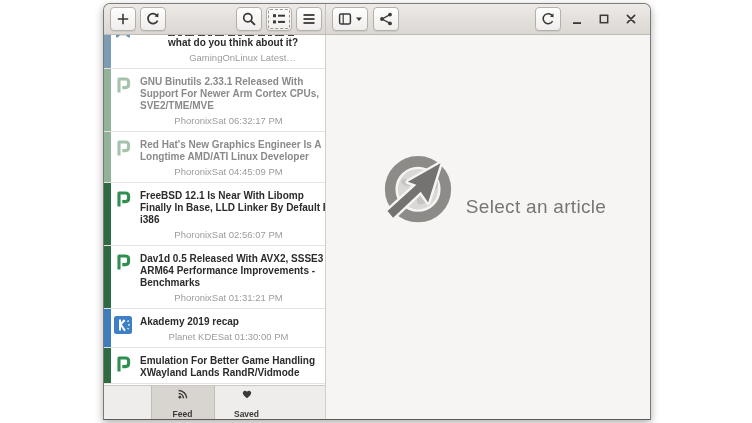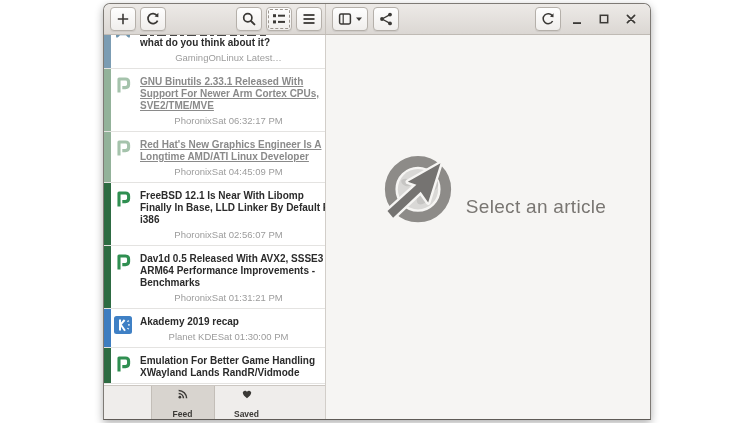--- a/index.html
+++ b/index.html
@@ -37,24 +37,24 @@
                border-right:1px solid #d2cec9; background:#fff; min-height:0; }
   .article-list { flex:1; overflow:hidden; }
 
   .row { position:relative; display:flex; padding:7px 8px 4px 10px;
          border-bottom:1px solid #e4e3e1; background:#fff; cursor:pointer; }
   .stripe { position:absolute; left:0; top:0; bottom:0; width:7px; }
   .favicon { width:18px; height:18px; flex:0 0 18px; margin-right:8px; }
   .row-main { flex:1; min-width:0; }
   .title-line { font-size:10px; font-weight:bold; line-height:12px;
                 white-space:nowrap; color:#2b2b2b; }
-  .row.read .title-line { color:#8a8a8a;text-decoration:underline; }
+  .row.read .title-line { color:#8a8a8a; }
   .meta { display:flex; justify-content:center; margin-top:2px;
           font-size:9.5px; line-height:13px; color:#9c9c9c; }
-  .row.clipped { margin-top:-17px; }
+  .row.clipped { margin-top:-17px;gap:28px; }
   .clip-frag { height:12px; position:relative; }
   .clip-frag::after { content:""; position:absolute; left:0; bottom:1px; height:3px; width:126px;
         background:repeating-linear-gradient(90deg,#474747 0 7px,transparent 7px 10px,
                    #474747 10px 14px,transparent 14px 17px,#474747 17px 26px,transparent 26px 30px); }
 
   
   .tab-bar { flex:0 0 29px; display:flex; justify-content:center;
              background:#efedeb; border-top:1px solid #ccc7c2; }
   .tab { width:64px; display:flex; flex-direction:column; align-items:center;
          justify-content:center; gap:1px; padding-top:2px; cursor:pointer; }

